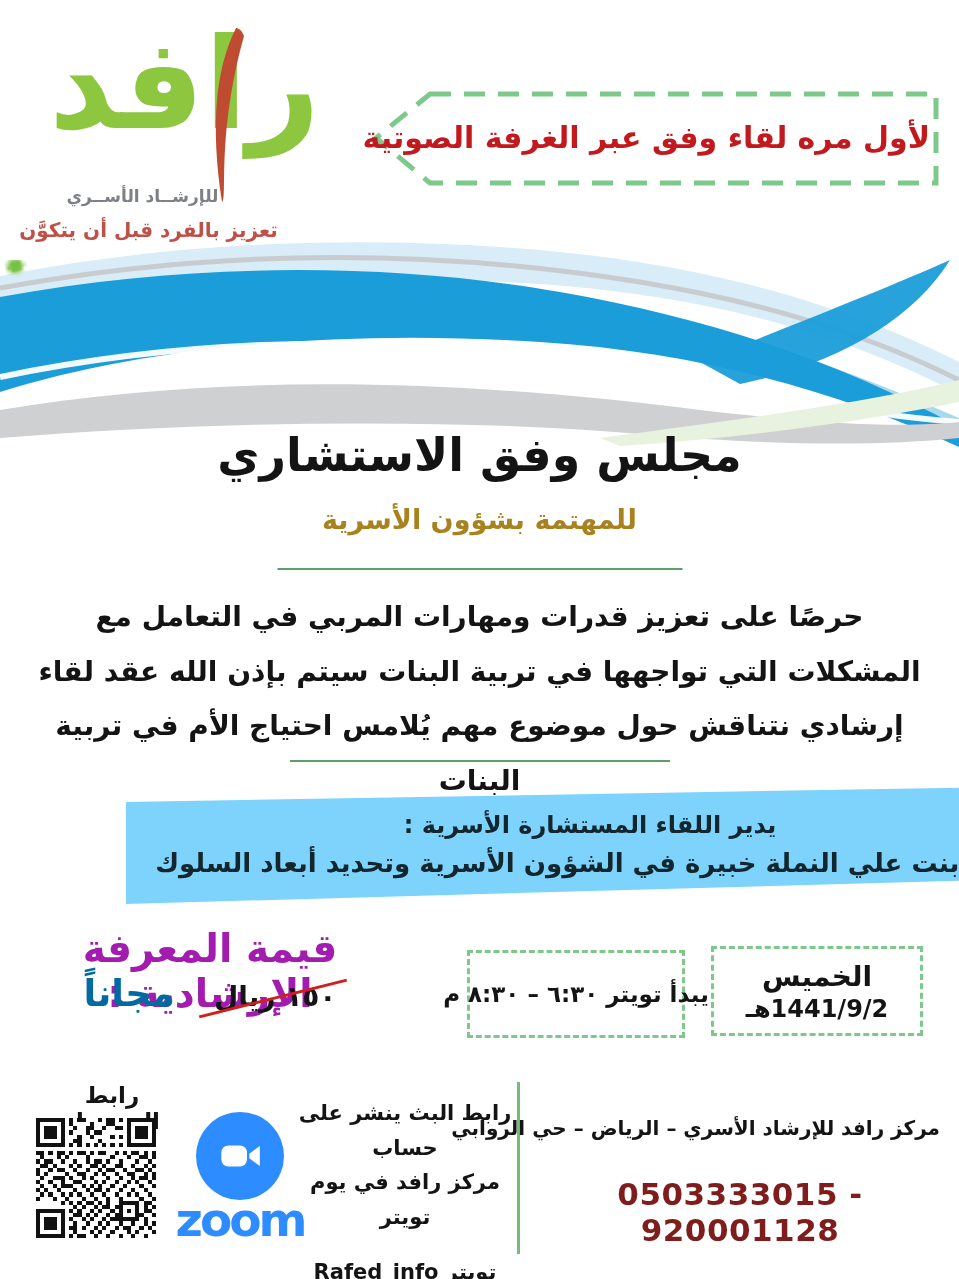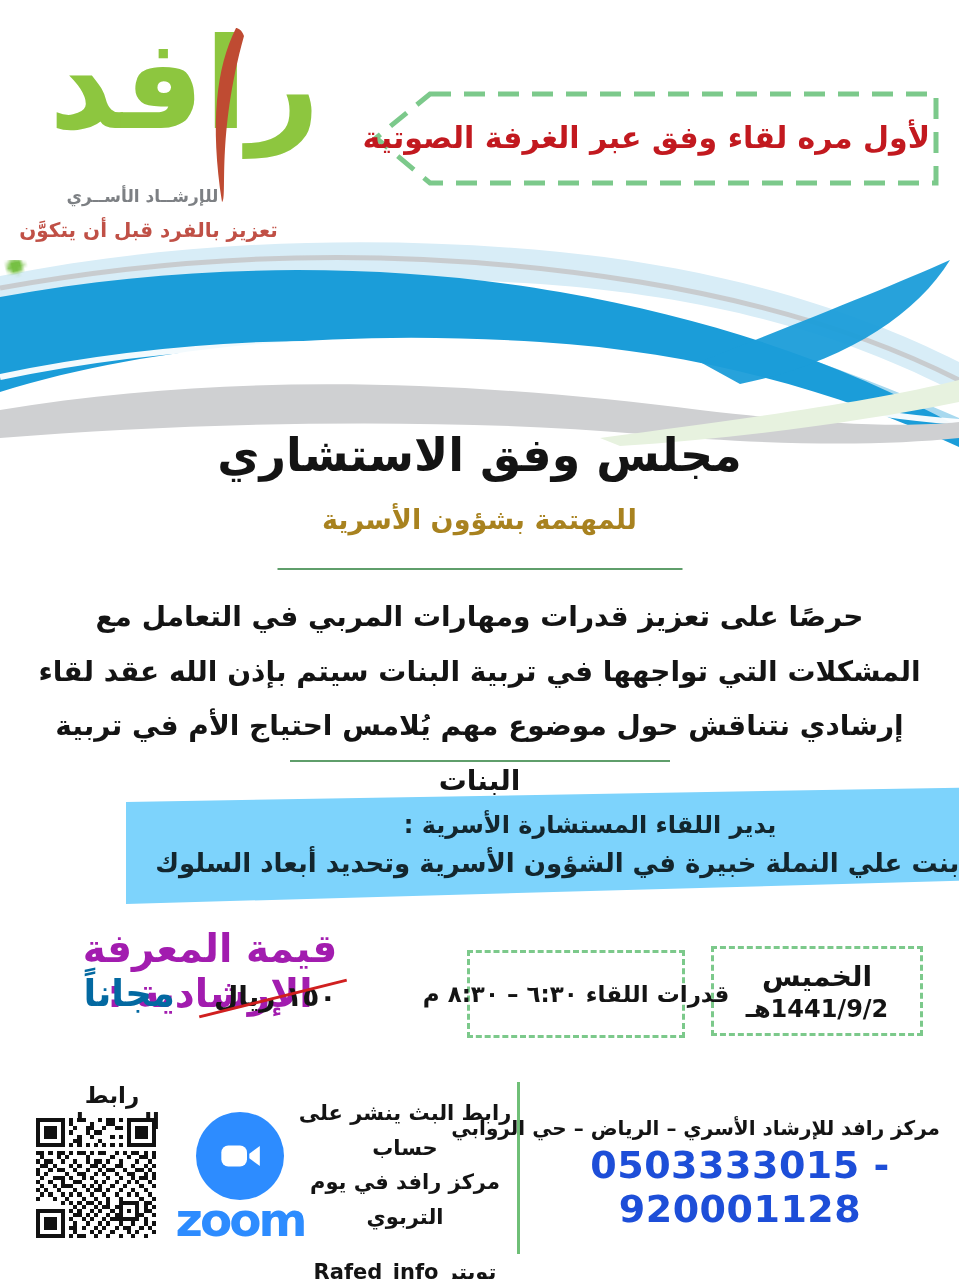--- a/index.html
+++ b/index.html
@@ -79,22 +79,22 @@
   .zoom-circle{width:88px;height:88px;border-radius:50%;background:#2d8cff;
     margin:0 auto;display:flex;align-items:center;justify-content:center;}
   .zoom-word{font-size:47px;font-weight:bold;color:#2d8cff;letter-spacing:-3px;
     line-height:0.85;direction:ltr;}
   .note{left:298px;top:1096px;width:214px;text-align:center;
     font-size:21px;font-weight:bold;color:#141414;line-height:1.65;}
   .twitter-line{margin-top:20px;font-size:21px;font-weight:bold;color:#141414;}
   .footer-divider{left:517px;top:1082px;width:3px;height:172px;background:#6fbf77;}
   .address{left:540px;top:1116px;width:400px;text-align:center;white-space:nowrap;
     font-size:20px;font-weight:bold;color:#141414;}
-  .phones{left:540px;top:1143px;width:400px;text-align:center;direction:ltr;
-    font-size:38px;font-weight:bold;color:#1d4ed8;letter-spacing:0.5px;}
+  .phones{left:540px;top:1176px;width:400px;text-align:center;direction:ltr;
+    font-size:31px;font-weight:bold;color:#7f1d1d;letter-spacing:0.5px;}
 </style>
 </head>
 <body>
 
 <div class="canvas">
 
   <div class="abs logo-art">
     <span class="logo-word">رافد</span>
     <svg class="logo-redstroke" viewBox="0 0 56 180">
       <path d="M40 2 C20 42 14 98 26 176 C32 174 20 110 48 10 C46 4 42 2 40 2 Z" fill="#bf4b32"></path>
@@ -149,21 +149,21 @@
     </div>
   </div>
 
   <div class="abs price-label">قيمة المعرفة الإرشادية :</div>
   <div class="abs price-row">
     <span class="old-price">١٥٠ ريال</span>
     <span class="free-price">مجاناً</span>
   </div>
 
   <div class="abs dash-box time-box">
-    <div class="time-text">قدرات اللقاء ٦:٣٠ – ٨:٣٠ م</div>
+    <div class="time-text">يبدأ تويتر ٦:٣٠ – ٨:٣٠ م</div>
   </div>
   <div class="abs dash-box date-box">
     <div class="date-day">الخميس</div>
     <div class="date-value">1441/9/2هـ</div>
   </div>
 
   <div class="abs reg-label">رابط التسجيل</div>
 
   <svg class="abs qr" viewBox="0 0 29 29" shape-rendering="crispEdges">
     <rect x="0" y="0" width="29" height="29" fill="#ffffff"></rect>
@@ -217,21 +217,21 @@
       <svg width="56" height="56" viewBox="0 0 48 48">
         <rect x="8" y="15" width="22" height="18" rx="6" fill="#ffffff"></rect>
         <path d="M32 22 L41 15.5 V32.5 L32 26 Z" fill="#ffffff"></path>
       </svg>
     </div>
     <div class="zoom-word">zoom</div>
   </div>
 
   <div class="abs note">
     <div>رابط البث ينشر على حساب</div>
-    <div>مركز رافد في يوم التربوي</div>
+    <div>مركز رافد في يوم تويتر</div>
     <div class="twitter-line">
       <span>تويتر</span>
       <span>Rafed_info</span>
     </div>
   </div>
 
   <div class="abs footer-divider"></div>
   <div class="abs address">مركز رافد للإرشاد الأسري – الرياض – حي الروابي</div>
   <div class="abs phones">0503333015 - 920001128</div>
 

